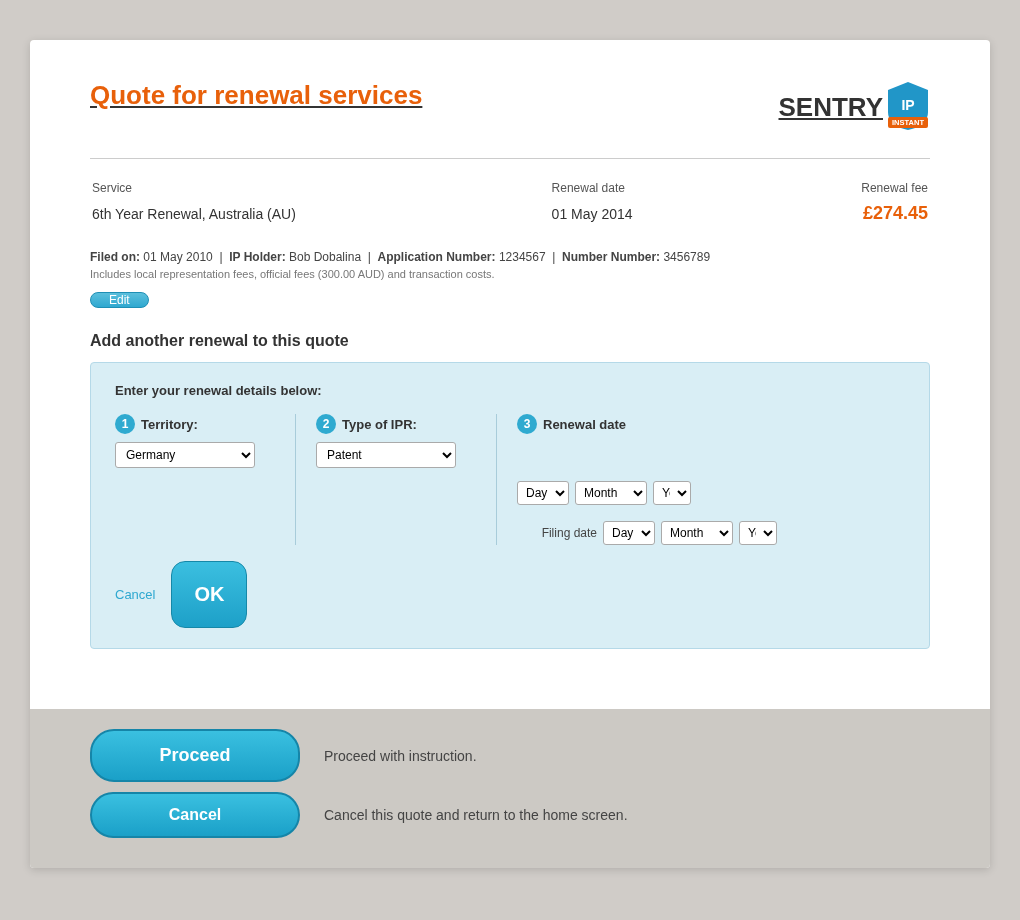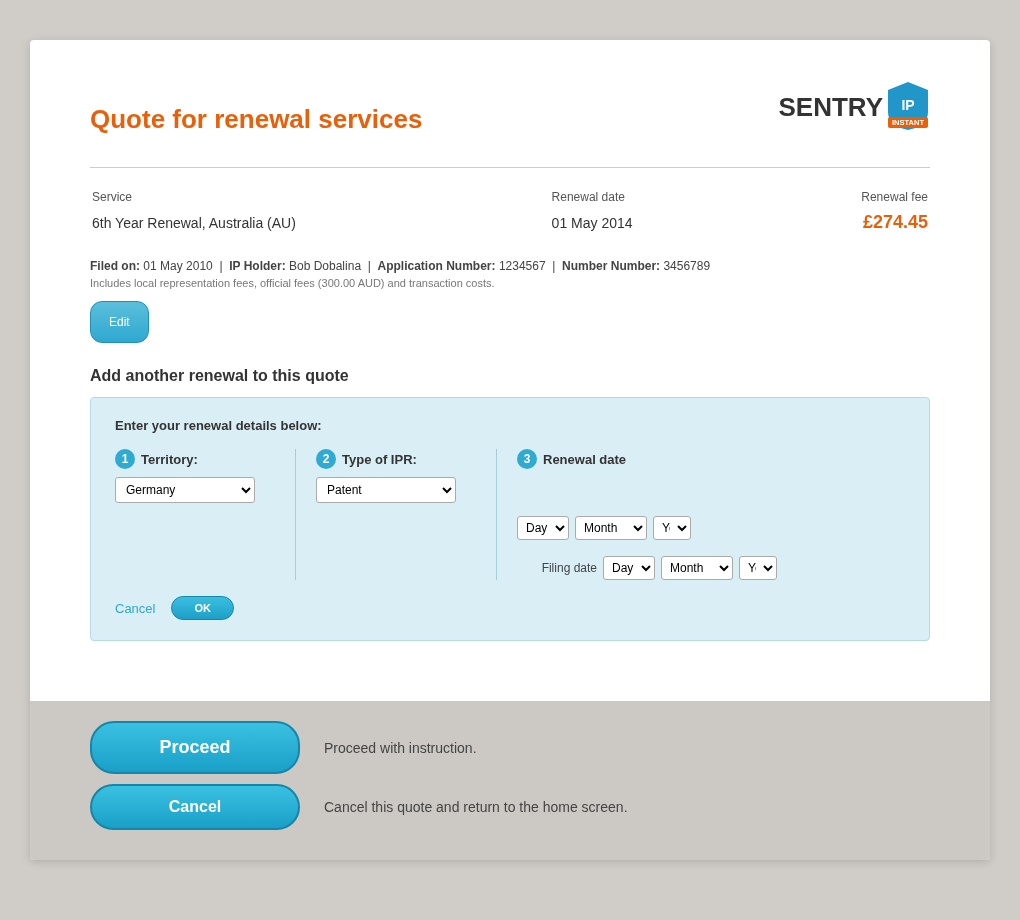--- a/index.html
+++ b/index.html
@@ -20,22 +20,23 @@
       border-radius: 4px;
       overflow: hidden;
       box-shadow: 0 2px 8px rgba(0,0,0,0.15);
     }
     .main-content {
       padding: 40px 60px 40px 60px;
     }
     .header-row {
       display: flex;
       justify-content: space-between;
-      align-items: flex-end;
-      margin-bottom: 32px;
+      align-items: flex-start;
+      margin-bottom: 23px;
+      text-decoration: underline;
     }
     .page-title {
       font-size: 26px;
       color: #e8600a;
       font-weight: bold;
     }
     .logo-area {
       display: flex;
       flex-direction: column;
       align-items: center;
@@ -78,21 +79,21 @@
       font-size: 11px;
       color: #777;
       margin-bottom: 12px;
     }
     .edit-btn {
       display: inline-block;
       background: linear-gradient(to bottom, #5bbfdc, #2fa8d0);
       color: #fff;
       border: 1px solid #1e8fb5;
       border-radius: 12px;
-      padding: 13px 18px;
+      padding: 0 18px;
       font-size: 12px;
       cursor: pointer;
       margin-bottom: 24px;
     }
     .add-renewal-title {
       font-size: 16px;
       font-weight: bold;
       color: #333;
       margin-bottom: 12px;
     }
@@ -193,22 +194,22 @@
       color: #2fa8d0;
       font-size: 13px;
       cursor: pointer;
       text-decoration: none;
     }
     .ok-btn {
       background: linear-gradient(to bottom, #3bbfe0, #1da0c8);
       color: #fff;
       border: 1px solid #1588a8;
       border-radius: 14px;
-      padding: 5px 22px;
-      font-size: 11px;
+      padding: 21px 22px;
+      font-size: 20px;
       font-weight: bold;
       cursor: pointer;
     }
     .footer-bar {
       background: #ccc9c4;
       padding: 20px 60px 20px 60px;
     }
     .footer-action-row {
       display: flex;
       align-items: center;

